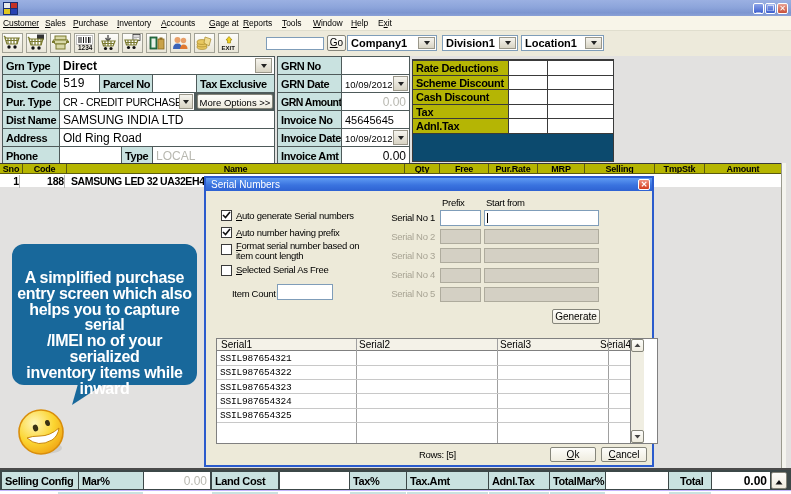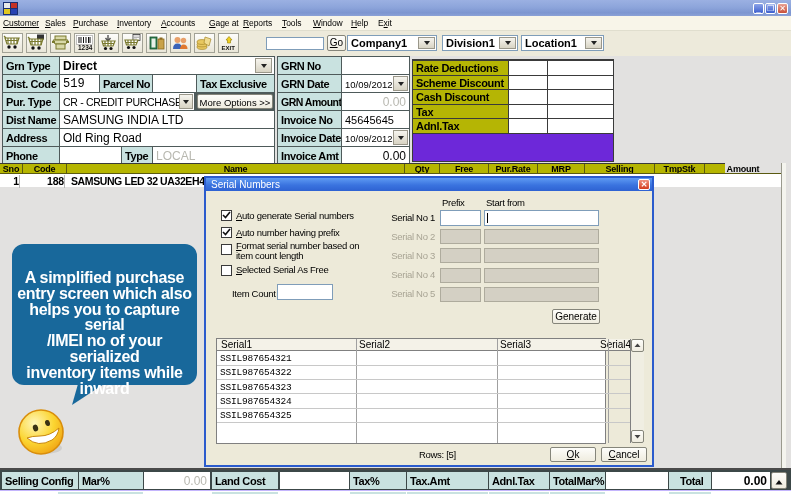--- a/index.html
+++ b/index.html
@@ -221,41 +221,41 @@
   <div class="abs white" style="left:65px;top:37px;width:67px;height:17px;color:#B8B8B0;text-align:right;padding-right:3px;">0.00</div>
   <div class="abs cyan" style="left:1px;top:55px;width:63px;height:17px;">Invoice No</div>
   <div class="abs white" style="left:65px;top:55px;width:67px;height:17px;font-size:11px;padding-top:3px;">45645645</div>
   <div class="abs cyan" style="left:1px;top:73px;width:63px;height:17px;">Invoice Date</div>
   <div class="abs white" style="left:65px;top:73px;width:67px;height:17px;font-size:9.5px;padding-top:4px;">10/09/2012
     <span class="dropbtn" style="right:1px;width:13px;"></span></div>
   <div class="abs cyan" style="left:1px;top:91px;width:63px;height:17px;">Invoice Amt</div>
   <div class="abs white" style="left:65px;top:91px;width:67px;height:17px;text-align:right;padding-right:3px;">0.00</div>
 </div>
 
-<div class="abs" id="oliveblock" style="left:412px;top:59px;width:202px;height:103px;background:#6d28d9;border:1px solid #3A3A3A;box-sizing:border-box;">
+<div class="abs" id="oliveblock" style="left:412px;top:59px;width:202px;height:103px;background:#0c4a6e;border:1px solid #3A3A3A;box-sizing:border-box;">
   <div class="abs" style="left:0;top:0;width:200px;height:74px;background:#3A3A3A;">
     <div class="abs olive" style="left:0px;top:1px;width:95px;height:13.5px;">Rate Deductions</div>
     <div class="abs white" style="left:96px;top:1px;width:38px;height:13.5px;"></div>
     <div class="abs white" style="left:135px;top:1px;width:65px;height:13.5px;"></div>
     <div class="abs olive" style="left:0px;top:15.5px;width:95px;height:13.5px;">Scheme Discount</div>
     <div class="abs white" style="left:96px;top:15.5px;width:38px;height:13.5px;"></div>
     <div class="abs white" style="left:135px;top:15.5px;width:65px;height:13.5px;"></div>
     <div class="abs olive" style="left:0px;top:30px;width:95px;height:13.5px;">Cash Discount</div>
     <div class="abs white" style="left:96px;top:30px;width:38px;height:13.5px;"></div>
     <div class="abs white" style="left:135px;top:30px;width:65px;height:13.5px;"></div>
     <div class="abs olive" style="left:0px;top:44.5px;width:95px;height:13.5px;">Tax</div>
     <div class="abs white" style="left:96px;top:44.5px;width:38px;height:13.5px;"></div>
     <div class="abs white" style="left:135px;top:44.5px;width:65px;height:13.5px;"></div>
     <div class="abs olive" style="left:0px;top:59px;width:95px;height:14px;">Adnl.Tax</div>
     <div class="abs white" style="left:96px;top:59px;width:38px;height:14px;"></div>
     <div class="abs white" style="left:135px;top:59px;width:65px;height:14px;"></div>
   </div>
 </div>
 
-<div class="abs" id="gridheader" style="left:0;top:163px;width:725px;height:10px;background:#B5B500;border-top:1px solid #3A3A3A;box-sizing:border-box;">
+<div class="abs" id="gridheader" style="left:0;top:163px;width:781px;height:10px;background:#B5B500;border-top:1px solid #3A3A3A;box-sizing:border-box;">
   <div class="ghc" style="left:0;width:23px;">Sno</div>
   <div class="ghc" style="left:23px;width:44px;">Code</div>
   <div class="ghc" style="left:67px;width:338px;">Name</div>
   <div class="ghc" style="left:405px;width:35px;">Qty</div>
   <div class="ghc" style="left:440px;width:49px;">Free</div>
   <div class="ghc" style="left:489px;width:49px;">Pur.Rate</div>
   <div class="ghc" style="left:538px;width:47px;">MRP</div>
   <div class="ghc" style="left:585px;width:70px;">Selling</div>
   <div class="ghc" style="left:655px;width:50px;">TmpStk</div>
   <div class="ghc" style="left:705px;width:76px;border-right:none;">Amount</div>
@@ -325,21 +325,21 @@
   <div class="gray-input" style="left:234px;top:70px;width:41px;height:15px;"></div>
   <div class="gray-input" style="left:278px;top:70px;width:115px;height:15px;"></div>
   <div class="dtxt" style="left:150px;top:91px;width:79px;text-align:right;color:#A8A494;">Serial No 4</div>
   <div class="gray-input" style="left:234px;top:90px;width:41px;height:15px;"></div>
   <div class="gray-input" style="left:278px;top:90px;width:115px;height:15px;"></div>
   <div class="dtxt" style="left:150px;top:110px;width:79px;text-align:right;color:#A8A494;">Serial No 5</div>
   <div class="gray-input" style="left:234px;top:109px;width:41px;height:15px;"></div>
   <div class="gray-input" style="left:278px;top:109px;width:115px;height:15px;"></div>
   <div class="btn" style="left:346px;top:131px;width:48px;height:15px;padding-top:1px;">Generate</div>
 
-  <div class="abs" style="left:10px;top:160px;width:390px;height:106px;background:#fff;border:1px solid #808080;box-sizing:border-box;">
+  <div class="abs" style="left:10px;top:160px;width:442px;height:106px;background:#fff;border:1px solid #808080;box-sizing:border-box;">
     <div class="abs" style="left:0;top:0;width:413px;height:11px;background:#F4F2E8;border-bottom:1px solid #808080;font-size:10px;">
       <span class="abs" style="left:4px;top:0;">Serial1</span>
       <span class="abs" style="left:142px;top:0;">Serial2</span>
       <span class="abs" style="left:283px;top:0;text-align:right;">Serial3</span>
       <span class="abs" style="left:383px;top:0;">Serial4</span>
     </div>
     <div class="abs" style="left:139px;top:0;width:1px;height:104px;background:#A0A0A0;"></div>
     <div class="abs" style="left:280px;top:0;width:1px;height:104px;background:#A0A0A0;"></div>
     <div class="abs" style="left:391px;top:0;width:1px;height:104px;background:#A0A0A0;"></div>
     <div class="abs mono" style="left:3px;top:13px;font-size:9.5px;letter-spacing:-0.2px;line-height:14.3px;">SSIL987654321<br>SSIL987654322<br>SSIL987654323<br>SSIL987654324<br>SSIL987654325</div>

